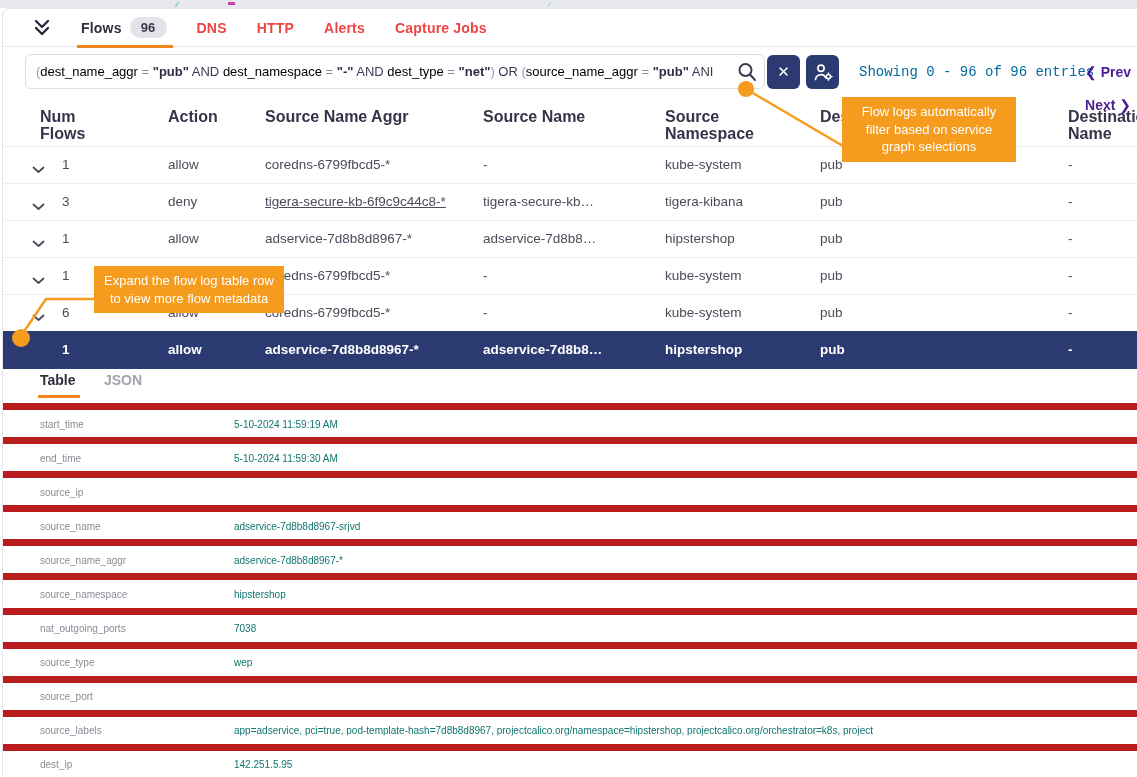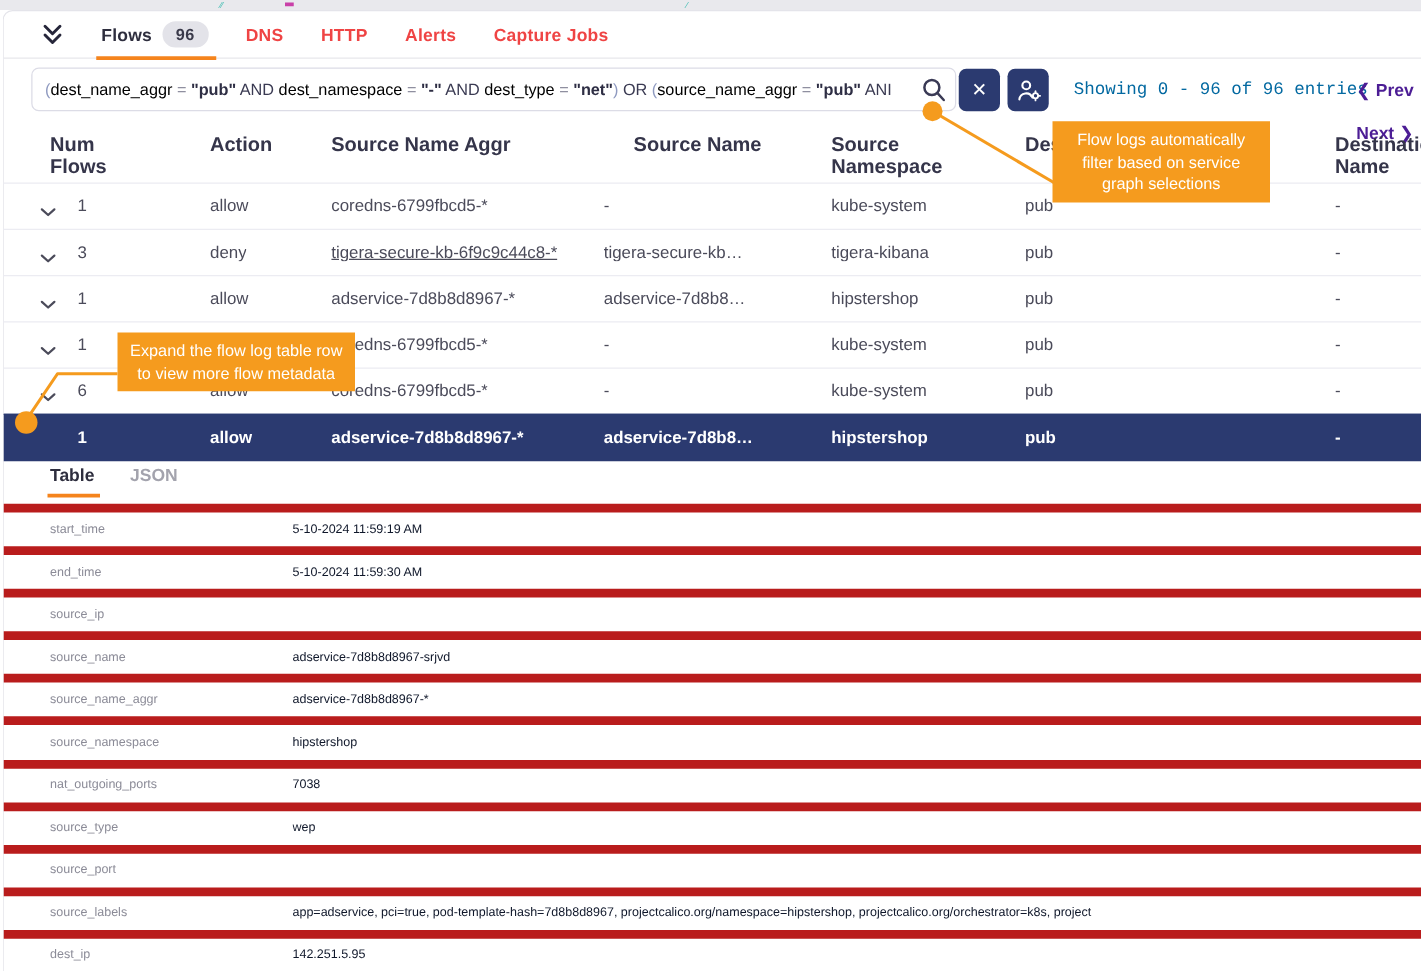--- a/index.html
+++ b/index.html
@@ -52,21 +52,21 @@
   .frow.sel{background:#2B3A70;color:#fff;font-weight:700;border-top:1px solid #2B3A70;}
   
   .dtabs{position:absolute;left:0;top:351px;width:100%;height:43px;}
   .dtab{position:absolute;top:12px;font-size:14px;font-weight:700;cursor:pointer;}
   .dtab.t1{left:37px;color:#2E2E3E;}
   .dtab.t2{left:101px;color:#A3A3AD;}
   .dtab .underline{position:absolute;left:-2px;right:-4px;bottom:-10px;height:3px;background:#F5841C;}
   .drows{position:absolute;left:0;top:394px;width:1134px;height:375px;display:flex;flex-direction:column;}
   .drow{flex:1;border-top:7px solid #b91c1c;position:relative;font-size:10px;}
   .drow .k{position:absolute;left:37px;top:50%;transform:translateY(-50%);color:#8B8B97;}
-  .drow .v{position:absolute;left:231px;right:0;top:50%;transform:translateY(-50%);color:#0f172a;
+  .drow .v{position:absolute;left:231px;right:0;top:50%;transform:translateY(-50%);color:#0f766e;
     white-space:nowrap;overflow:hidden;}
   
   .ann{position:absolute;background:#F59B1E;color:#fff;font-size:13px;line-height:17.5px;font-weight:500;
     text-align:center;padding:6px 8px;box-sizing:border-box;z-index:30;}
   #ann1{left:842px;top:97px;width:174px;}
   #ann2{left:94px;top:266px;width:190px;}
   #leader-svg{position:absolute;left:0;top:0;z-index:25;pointer-events:none;}
 </style>
 </head>
 <body>
@@ -125,21 +125,21 @@
   <div class="showing">Showing 0 - 96 of 96 entries</div>
   <div class="pager">
     <span><span>❮</span> <span>Prev</span></span>
     <span><span>Next</span> <span>❯</span></span>
   </div>
 
   <div class="thead">
     <span class="hcell" style="left:37px;width:62px;">Num Flows</span>
     <span class="hcell" style="left:165px;width:80px;">Action</span>
     <span class="hcell" style="left:262px;width:200px;">Source Name Aggr</span>
-    <span class="hcell" style="left:480px;width:150px;text-align:center;">Source Name</span>
+    <span class="hcell" style="left:480px;width:150px;">Source Name</span>
     <span class="hcell" style="left:662px;width:95px;">Source Namespace</span>
     <span class="hcell" style="left:817px;width:150px;">Dest Name Aggr</span>
     <span class="hcell" style="left:1065px;width:80px;">Destination Name</span>
   </div>
   <div id="flow-rows">
       <div class="frow" style="top: 137px;">
         <span class="chev"><svg width="13" height="8" viewBox="0 0 13 8">
             <path d="M1.5 1.5 L6.5 6 L11.5 1.5" fill="none" stroke="#4B4B5A" stroke-width="1.8" stroke-linecap="round" stroke-linejoin="round"></path>
           </svg></span>
         <span class="cell" style="left: 59px; max-width: 95px;">1</span>

